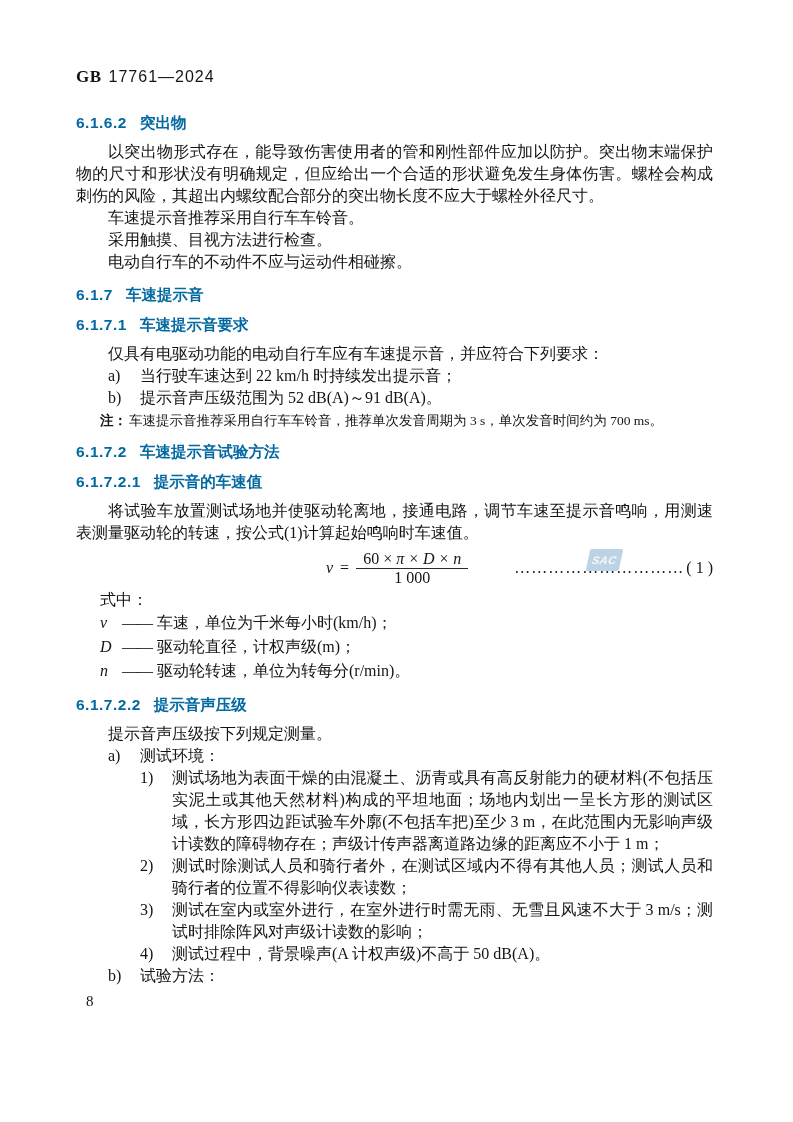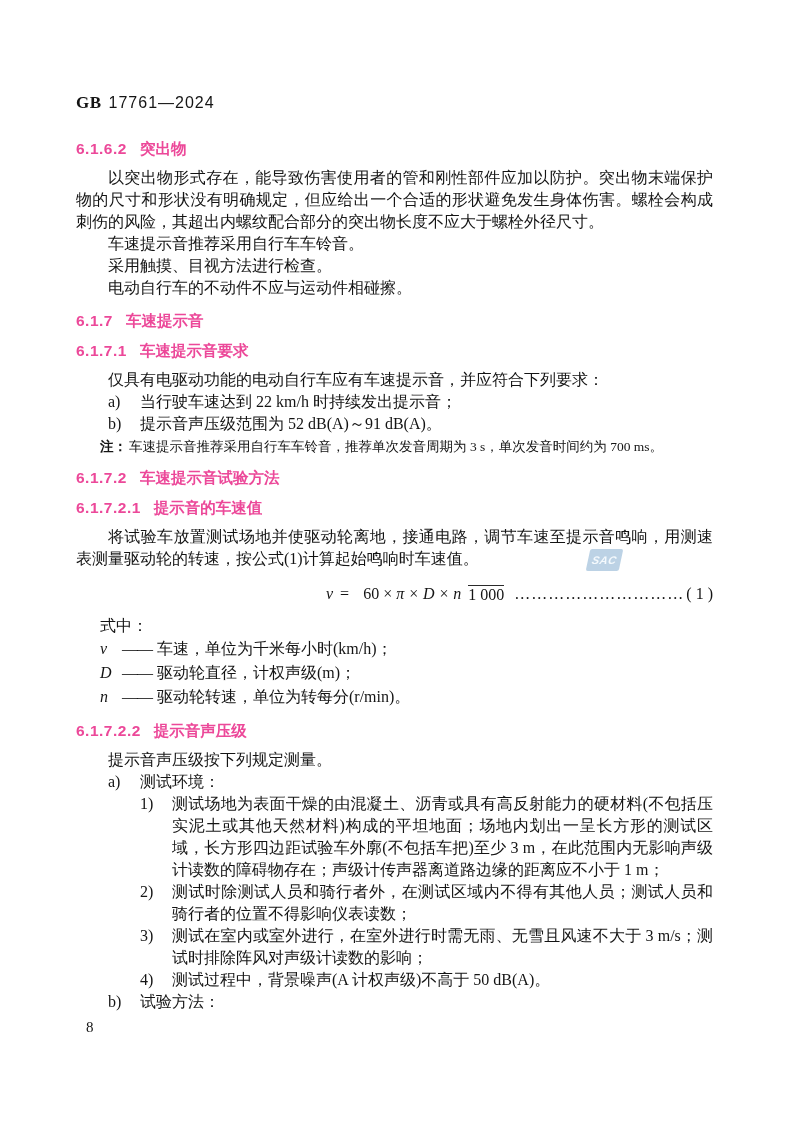--- a/index.html
+++ b/index.html
@@ -1,35 +1,35 @@
 <!DOCTYPE html>
 <html><head>
 <meta charset="utf-8">
 <style>
   html,body{margin:0;padding:0;background:#ffffff;}
   .page{
     position:relative;
     width:793px;height:1122px;
     box-sizing:border-box;
-    padding:94px 80px 0 76px;
+    padding:68px 80px 0 76px;
     background:#ffffff;
     color:#141414;
     font-family:"Liberation Serif","DejaVu Serif",serif;
     font-size:16px;line-height:22px;
     overflow:hidden;
   }
   
   .doc-header{margin:0 0 29px 0;line-height:17px;white-space:nowrap;}
   .gb-prefix{font-weight:700;font-size:17px;letter-spacing:.5px;}
   .gb-number{font-family:"Liberation Sans","DejaVu Sans",sans-serif;font-size:16px;letter-spacing:1px;margin-left:7px;}
   
   .sec-h{
     font-family:"Liberation Sans","DejaVu Sans",sans-serif;
     font-weight:700;font-size:15.5px;line-height:17px;
-    margin:13px 0 10px 0;color:#ec4899;
+    margin:13px 0 10px 0;color:#0369a1;
   }
   .sec-h .h-num{margin-right:13px;letter-spacing:.5px;}
   
   .para{margin:0;text-indent:2em;text-align:justify;}
   
   .l1{display:flex;padding-left:32px;line-height:22px;}
   .l1 .marker{flex:0 0 32px;}
   .l1 .txt{flex:1;text-align:justify;}
   
   .l2{display:flex;padding-left:64px;line-height:22px;}
@@ -38,21 +38,21 @@
   
   .note{display:flex;padding-left:24px;margin:3px 0 0 0;font-size:13.5px;line-height:18px;}
   .note-label{font-family:"Liberation Sans","DejaVu Sans",sans-serif;font-weight:700;flex:0 0 auto;margin-right:2px;}
   .note-text{flex:1;text-align:justify;}
   
   .formula-row{display:flex;align-items:center;margin:3px 0 0 0;height:42px;}
   .f-indent{width:250px;flex:0 0 auto;}
   .equation{display:inline-flex;align-items:center;}
   .f-var{font-style:italic;font-family:"Liberation Serif",serif;}
   .f-eq{margin:0 7px;}
-  .frac{display:inline-flex;flex-direction:row;text-align:center;line-height:18px;}
+  .frac{display:inline-flex;flex-direction:column;text-align:center;line-height:18px;}
   .frac .fnum{padding:0 7px;white-space:nowrap;}
   .frac .fnum .vars{font-style:italic;margin-left:4px;}
   .frac .fden{border-top:1.2px solid #2a2a2a;}
   .f-dots{flex:1;overflow:hidden;white-space:nowrap;text-align:right;margin-left:10px;letter-spacing:1px;}
   .f-label{flex:0 0 auto;margin-left:2px;white-space:nowrap;}
   
   .where{margin:0;padding-left:24px;}
   .def{display:flex;padding-left:24px;line-height:24px;}
   .def .d-sym{flex:0 0 22px;font-style:italic;}
   .def .d-dash{flex:0 0 auto;letter-spacing:-1px;margin-right:5px;white-space:nowrap;}

